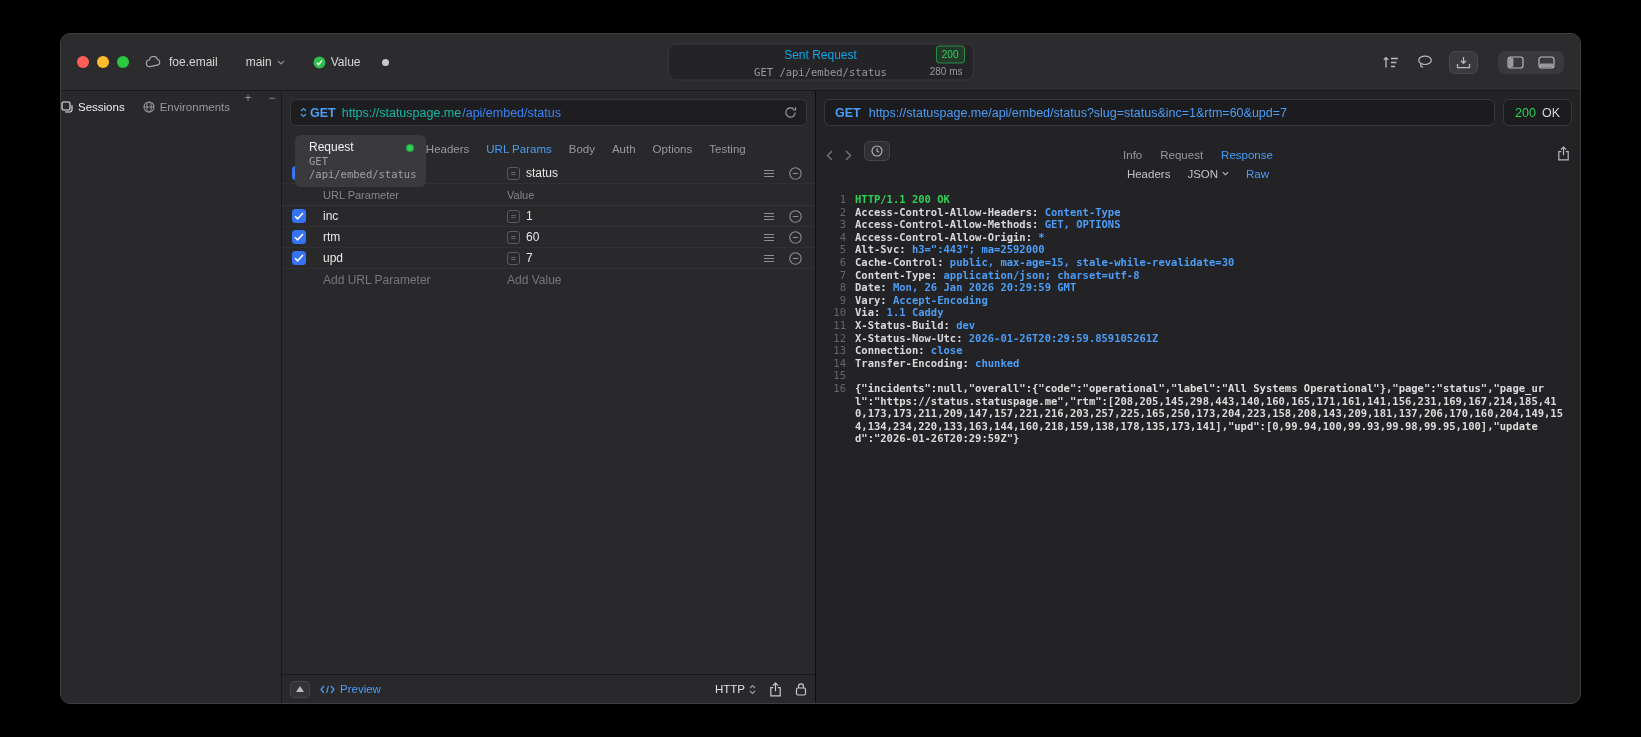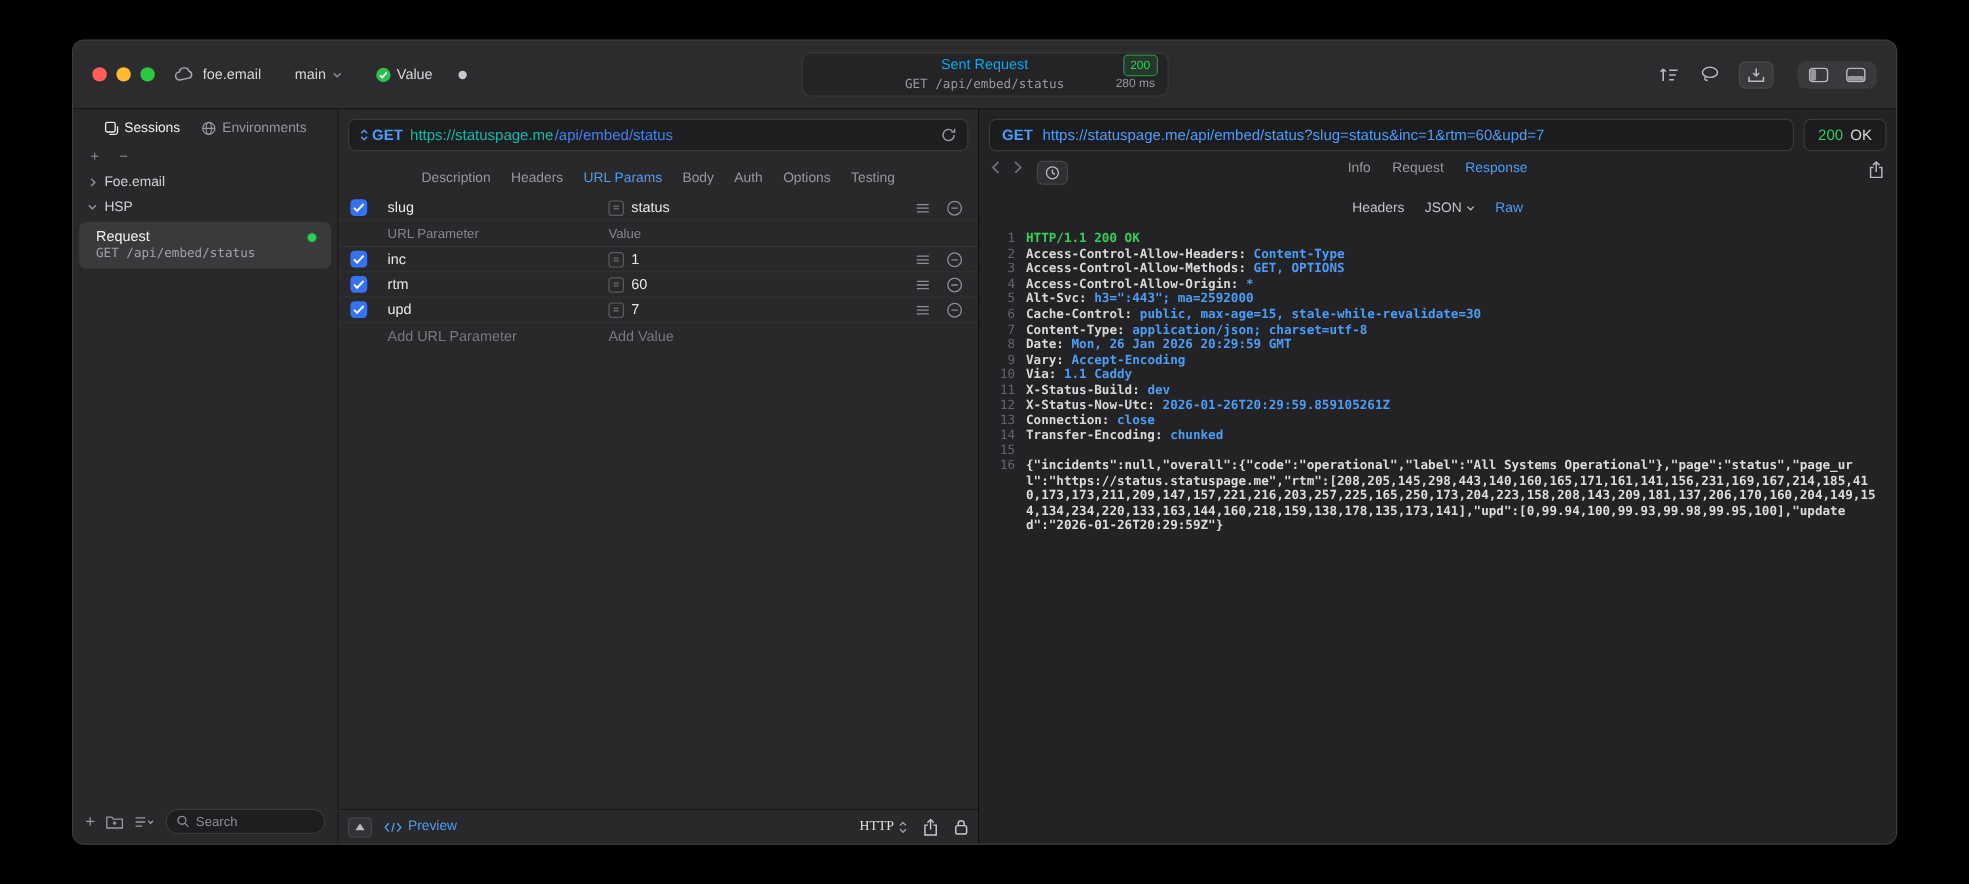--- a/index.html
+++ b/index.html
@@ -85,21 +85,21 @@
   .tb-seg { display: flex; gap: 14px; background: #3a3a3d; border-radius: 7px; padding: 5px 9px; margin-left: 6px; }
 
   
   .main { flex: 1; display: flex; min-height: 0; }
 
   
   .sidebar {
     width: 221px; flex: 0 0 221px;
     background: var(--panel);
     border-right: 1px solid var(--divider);
-    display: flex; flex-direction: column;
+    display: flex; flex-direction: row;
   }
   .sb-tabs { height: 32px; display: flex; align-items: center; justify-content: center; gap: 18px; font-size: 11.5px; }
   .sb-tab { display: flex; align-items: center; gap: 5px; color: var(--txt2); }
   .sb-tab.active { color: #ededf0; }
   .sb-plusminus { display: flex; gap: 12px; padding: 2px 12px 6px; color: #8e8e93; font-size: 12px; }
   .pm { width: 12px; text-align: center; line-height: 10px; }
   .pm.plus::before { content: "+"; }
   .pm.minus::before { content: "\2212"; }
 
   .tree { font-size: 11.5px; }
@@ -167,40 +167,40 @@
   .mid-footer {
     margin-top: auto; height: 29px; border-top: 1px solid var(--divider);
     display: flex; align-items: center; gap: 10px; padding: 0 8px; font-size: 11.5px;
   }
   .collapse-btn {
     width: 20px; height: 17px; border: 1px solid #46464a; border-radius: 4px;
     background: #333336; color: #b9b9be;
     display: flex; align-items: center; justify-content: center;
   }
   .preview-btn { display: flex; align-items: center; gap: 5px; color: var(--blue); }
-  .mid-footer-right { margin-left: auto; display: flex; align-items: center; gap: 13px; color: #c9c9cd; font-family: Liberation Serif, serif; }
+  .mid-footer-right { margin-left: auto; display: flex; align-items: center; gap: 13px; color: #c9c9cd; }
   .http-select { display: flex; align-items: center; gap: 4px; font-size: 11.5px; color: #e0e0e3; }
 
   
   .rightpane { flex: 1; background: var(--panel-dark); display: flex; flex-direction: column; min-width: 0; }
   .resp-top { display: flex; gap: 8px; margin: 8px; }
   .resp-url {
     flex: 1; height: 27px; background: #1c1c1e; border: 1px solid #39393b; border-radius: 6px;
     display: flex; align-items: center; gap: 8px; padding: 0 10px;
     font-size: 12.5px; color: var(--blue); white-space: nowrap; overflow: hidden;
   }
   .resp-url .m { font-weight: bold; }
   .resp-status {
     height: 27px; background: #1c1c1e; border: 1px solid #39393b; border-radius: 6px;
     display: flex; align-items: center; gap: 6px; padding: 0 11px; font-size: 12.5px;
   }
   .resp-status .code { color: var(--green); }
   .resp-status .ok { color: #d6d6d9; }
 
-  .resp-nav { height: 27px; display: flex; align-items: flex-start; padding: 0 10px; position: relative; }
+  .resp-nav { height: 27px; display: flex; align-items: flex-end; padding: 0 10px; position: relative; }
   .hist { display: flex; gap: 12px; color: #6e6e73; align-items: center; }
   .clock-btn {
     margin-left: 12px; width: 26px; height: 20px; border: 1px solid #454548; border-radius: 5px;
     display: flex; align-items: center; justify-content: center; color: #b9b9be; background: #303033;
   }
   .resp-tabs {
     position: absolute; left: 50%; transform: translateX(-50%);
     display: flex; gap: 18px; font-size: 11.5px; color: var(--txt2);
   }
   .resp-tab.active { color: var(--blue); }

